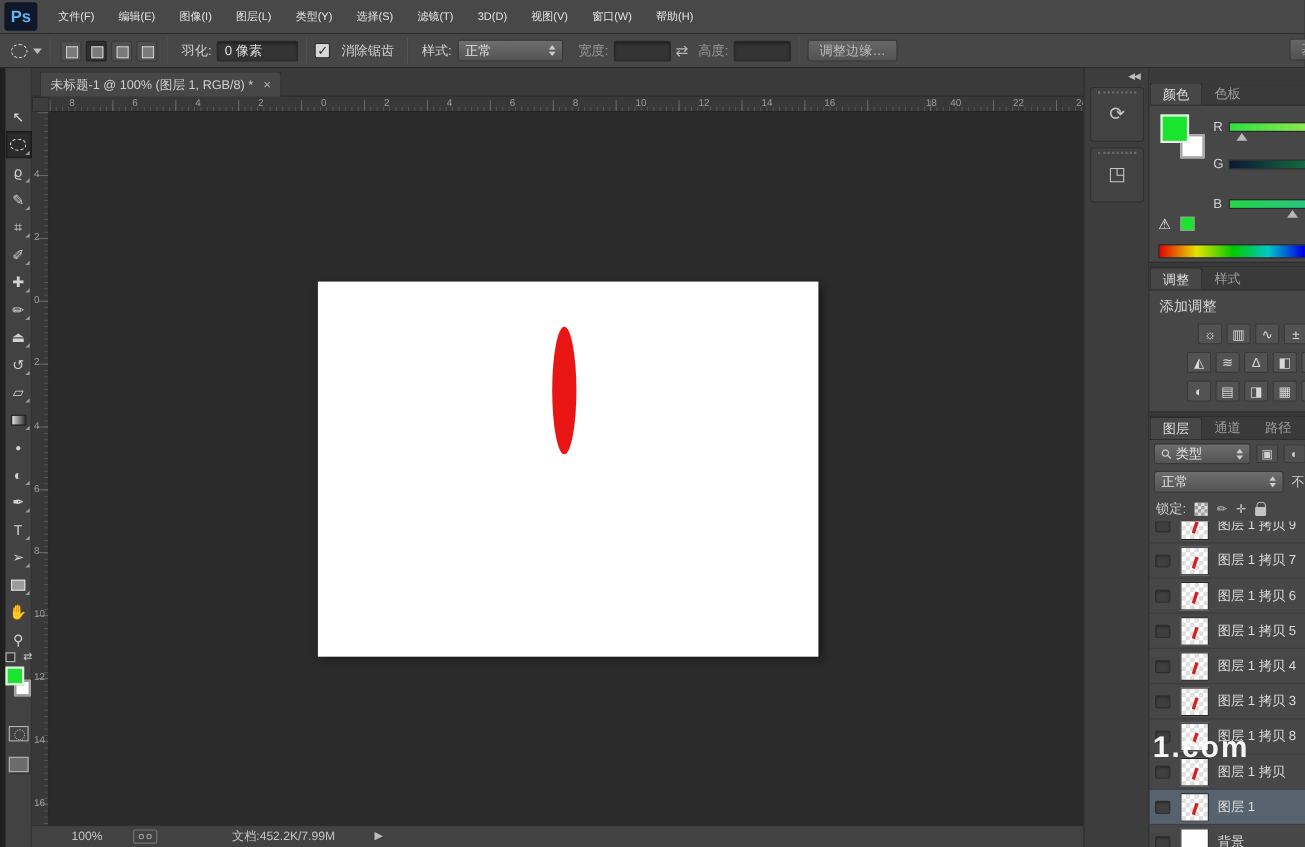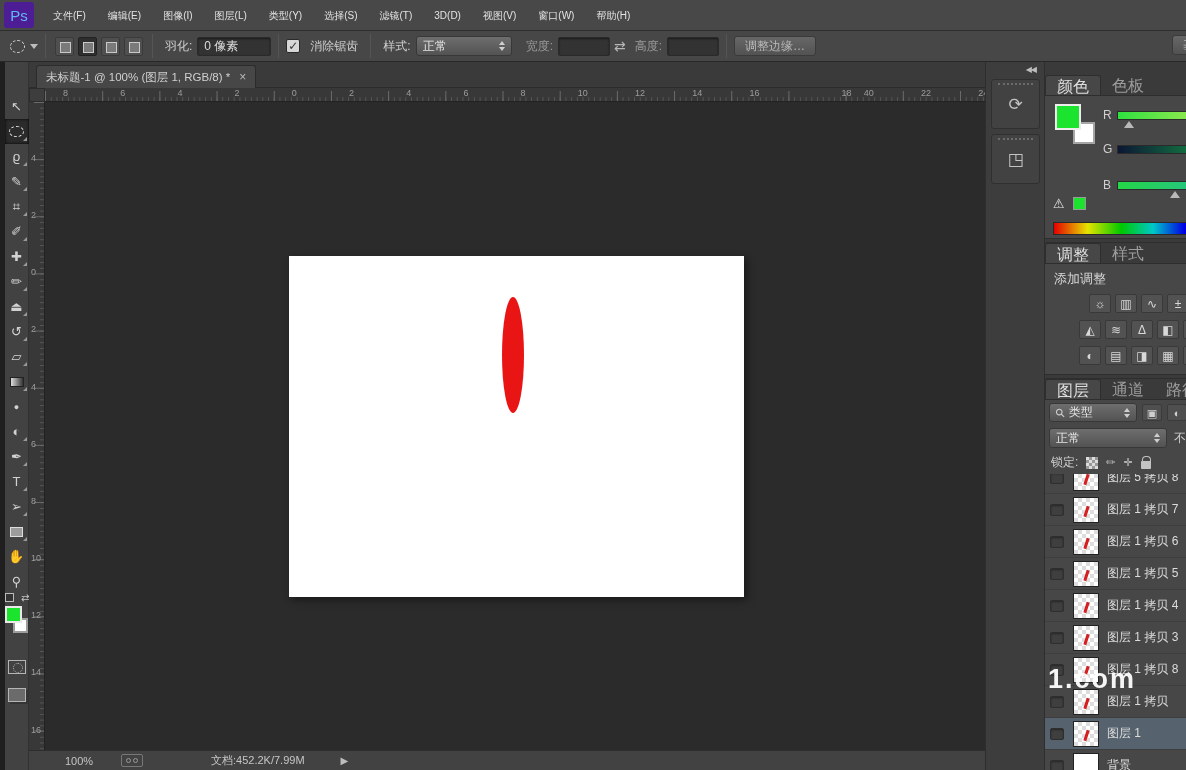--- a/index.html
+++ b/index.html
@@ -3,22 +3,22 @@
 <meta charset="utf-8">
 <style>
   * { margin:0; padding:0; box-sizing:border-box; }
   html,body { width:1186px; height:770px; overflow:hidden; background:#2b2b2b;
     font-family:"Liberation Sans","DejaVu Sans",sans-serif; font-size:12px; color:#cfcfcf;
     -webkit-font-smoothing:antialiased; }
 
   
   #menubar { position:absolute; left:0; top:0; width:1186px; height:31px; background:#484848;
     border-bottom:1px solid #2e2e2e; display:flex; align-items:center; }
-  .ps-logo { width:30px; height:26px; margin:0 8px 0 4px; background:#4c1d95; color:#64b6f0;
-    font-weight:normal; font-size:15px; display:flex; align-items:center; justify-content:center;
+  .ps-logo { width:30px; height:26px; margin:0 8px 0 4px; background:#0f172a; color:#64b6f0;
+    font-weight:bold; font-size:15px; display:flex; align-items:center; justify-content:center;
     border-radius:3px; }
   .menu-item { padding:0 11px; color:#e3e3e3; font-size:10px; line-height:31px; cursor:default; }
 
   
   #optionsbar { position:absolute; left:0; top:31px; width:1186px; height:31px; background:#474747;
     border-bottom:1px solid #282828; display:flex; align-items:center; }
   .osep { width:1px; height:24px; background:#3a3a3a; border-right:1px solid #555; margin:0 7px; }
   .tool-preset { display:flex; align-items:center; margin-left:10px; }
   .dash-ellipse { width:15px; height:13px; border:1px dashed #d8d8d8; border-radius:50%; }
   .mini-caret { width:0; height:0; border-left:4px solid transparent; border-right:4px solid transparent;
@@ -103,21 +103,21 @@
   #dockstrip { position:absolute; left:985px; top:62px; width:60px; height:708px; background:#3d3d3d;
     border-left:1px solid #2e2e2e; border-right:1px solid #2e2e2e; }
   .collapse-arrows { position:absolute; right:8px; top:3px; color:#bdbdbd; font-size:11px; letter-spacing:-1px; }
   .dock-btn { position:absolute; left:5px; width:49px; height:50px; background:#424242; border:1px solid #303030;
     border-radius:3px; display:flex; align-items:center; justify-content:center; color:#c3c3c3; font-size:17px; }
   .dock-btn::before { content:""; position:absolute; left:6px; right:6px; top:3px; border-top:2px dotted #6b6b6b; }
 
   
   #rightcol { position:absolute; left:1045px; top:62px; width:210px; height:708px; background:#474747; }
   .ptabs { height:21px; background:#3a3a3a; display:flex; border-bottom:1px solid #2e2e2e; }
-  .ptab { padding:0 11px; line-height:21px; color:#9d9d9d; font-size:16px; }
+  .ptab { padding:0 11px; line-height:21px; color:#9d9d9d; font-size:12px; }
   .ptab.active { background:#474747; color:#dedede; border-radius:3px 3px 0 0; border:1px solid #2e2e2e; border-bottom:none; }
   .pgap { height:5px; background:#3a3a3a; border-top:1px solid #2e2e2e; border-bottom:1px solid #2e2e2e; }
 
   #color-content { position:relative; height:142px; }
   .fg2 { position:absolute; left:10px; top:8px; width:26px; height:26px; border:2px solid #ededed; z-index:2; }
   .bg2 { position:absolute; left:28px; top:26px; width:22px; height:22px; border:2px solid #a5a5a5; background:#fff; }
   .ch-row { position:absolute; left:58px; display:flex; align-items:center; }
   .ch-letter { width:14px; color:#cfcfcf; }
   .ch-track { width:130px; height:9px; border:1px solid #2a2a2a; position:relative; }
   .tri-handle { position:absolute; top:9px; width:0; height:0; border-left:5px solid transparent;
@@ -427,21 +427,21 @@
       <span class="lock-icon">✏</span>
       <span class="lock-icon" style="font-weight:bold;">✛</span>
       <span class="padlock"></span>
     </div>
     <div id="layer-list">
         <div class="lrow first">
           <span class="vis-box"></span>
           <span class="lthumb">
             <span class="red-mark"></span>
           </span>
-          <span class="lname">图层 5 拷贝 8</span>
+          <span class="lname">图层 1 拷贝 9</span>
         </div>
         <div class="lrow">
           <span class="vis-box"></span>
           <span class="lthumb">
             <span class="red-mark"></span>
           </span>
           <span class="lname">图层 1 拷贝 7</span>
         </div>
         <div class="lrow">
           <span class="vis-box"></span>

